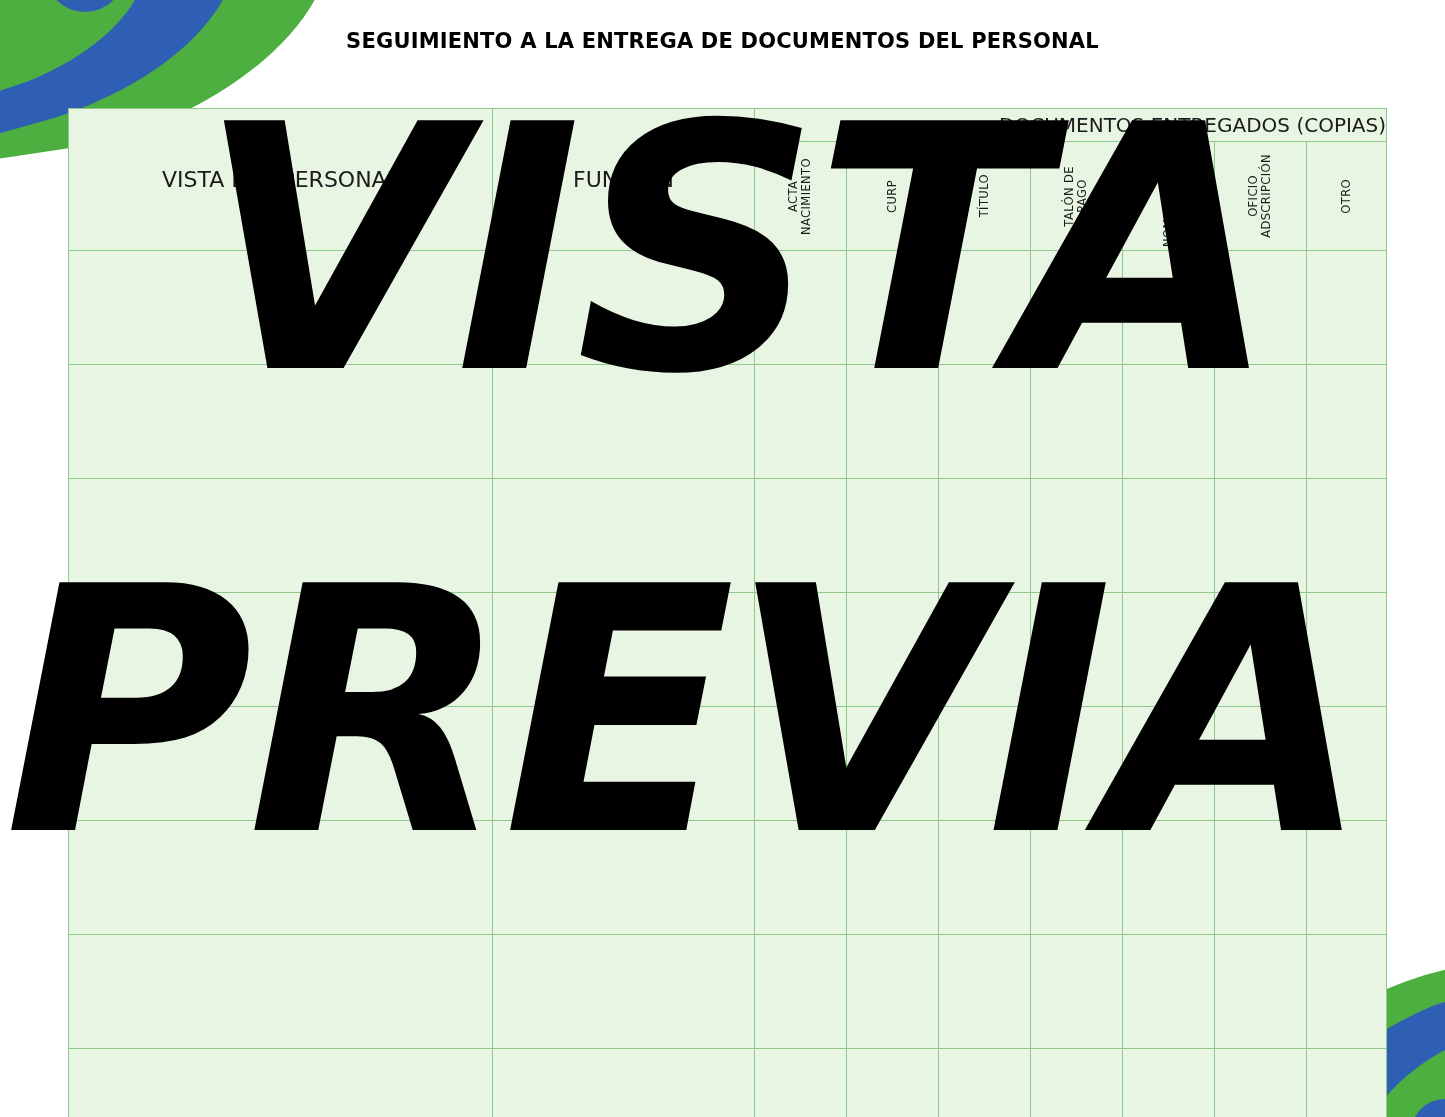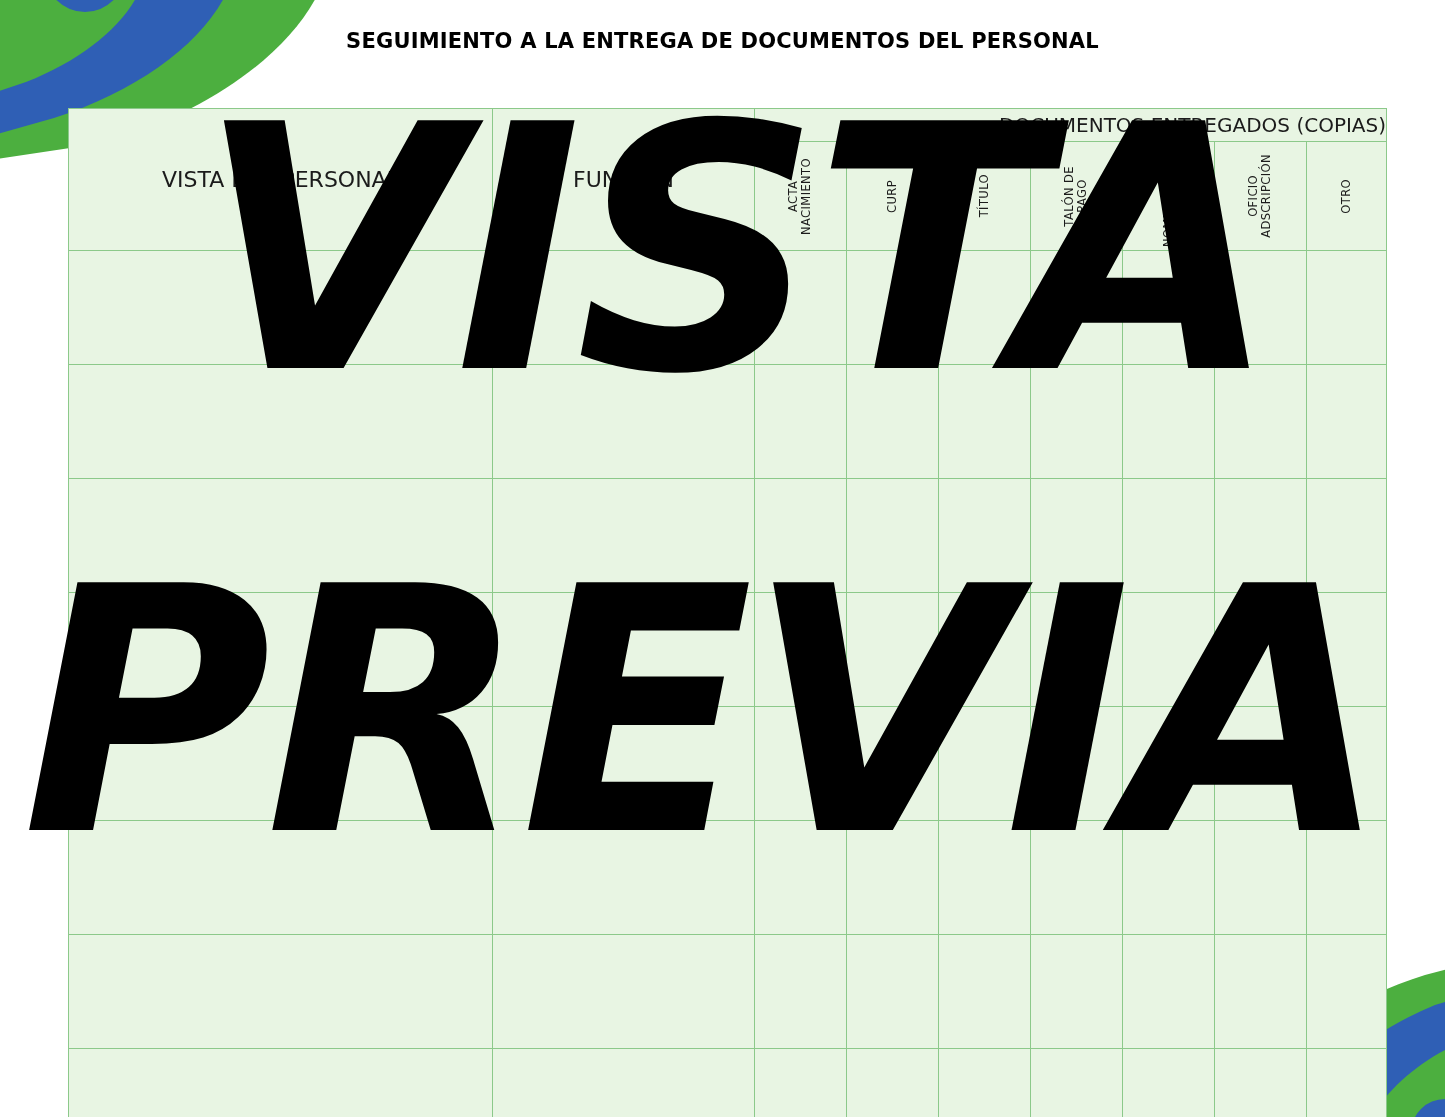--- a/index.html
+++ b/index.html
@@ -124,21 +124,21 @@
     letter-spacing: -6px;
     line-height: 0.84;
     white-space: nowrap;
   }
   .wm-1 {
     left: 198px;
     top: 108px;
     font-size: 340px;
   }
   .wm-2 {
-    left: 22px;
+    left: 4px;
     top: 570px;
     font-size: 340px;
   }
 </style>
 </head>
 <body>
 
 <span class="corner corner-tl">
   <svg width="400" height="170" viewBox="0 0 400 170" xmlns="http://www.w3.org/2000/svg">
     <path d="M0 0 H330 C300 62 225 118 120 152 L0 170 Z" fill="#4caf3f"></path>

